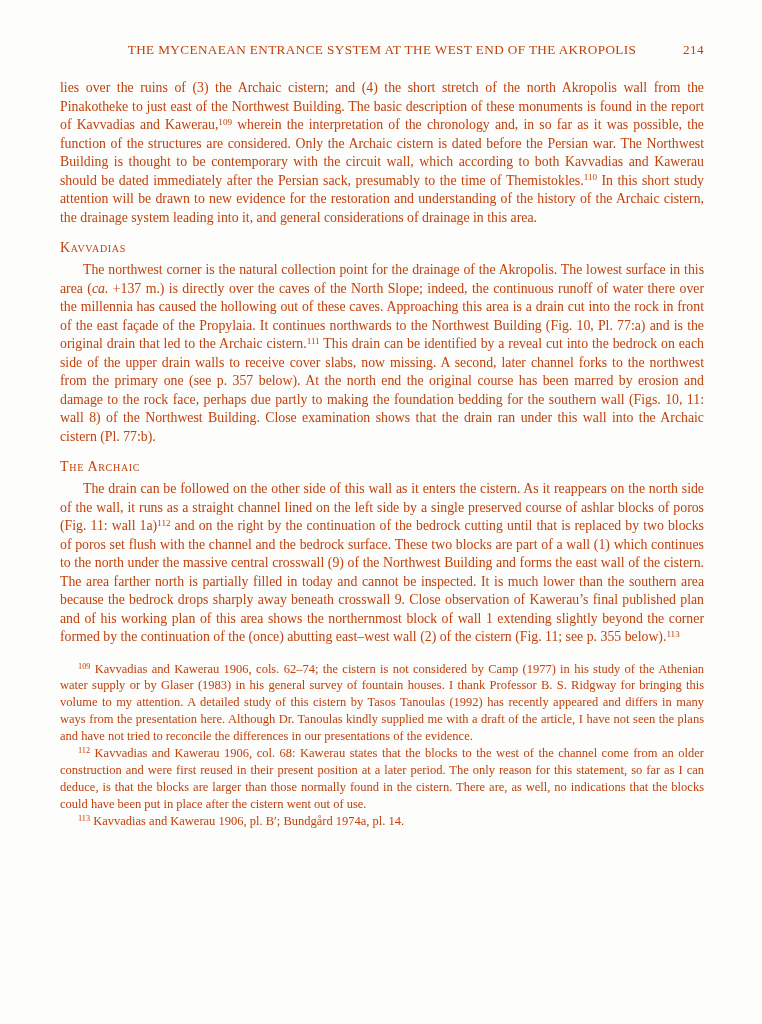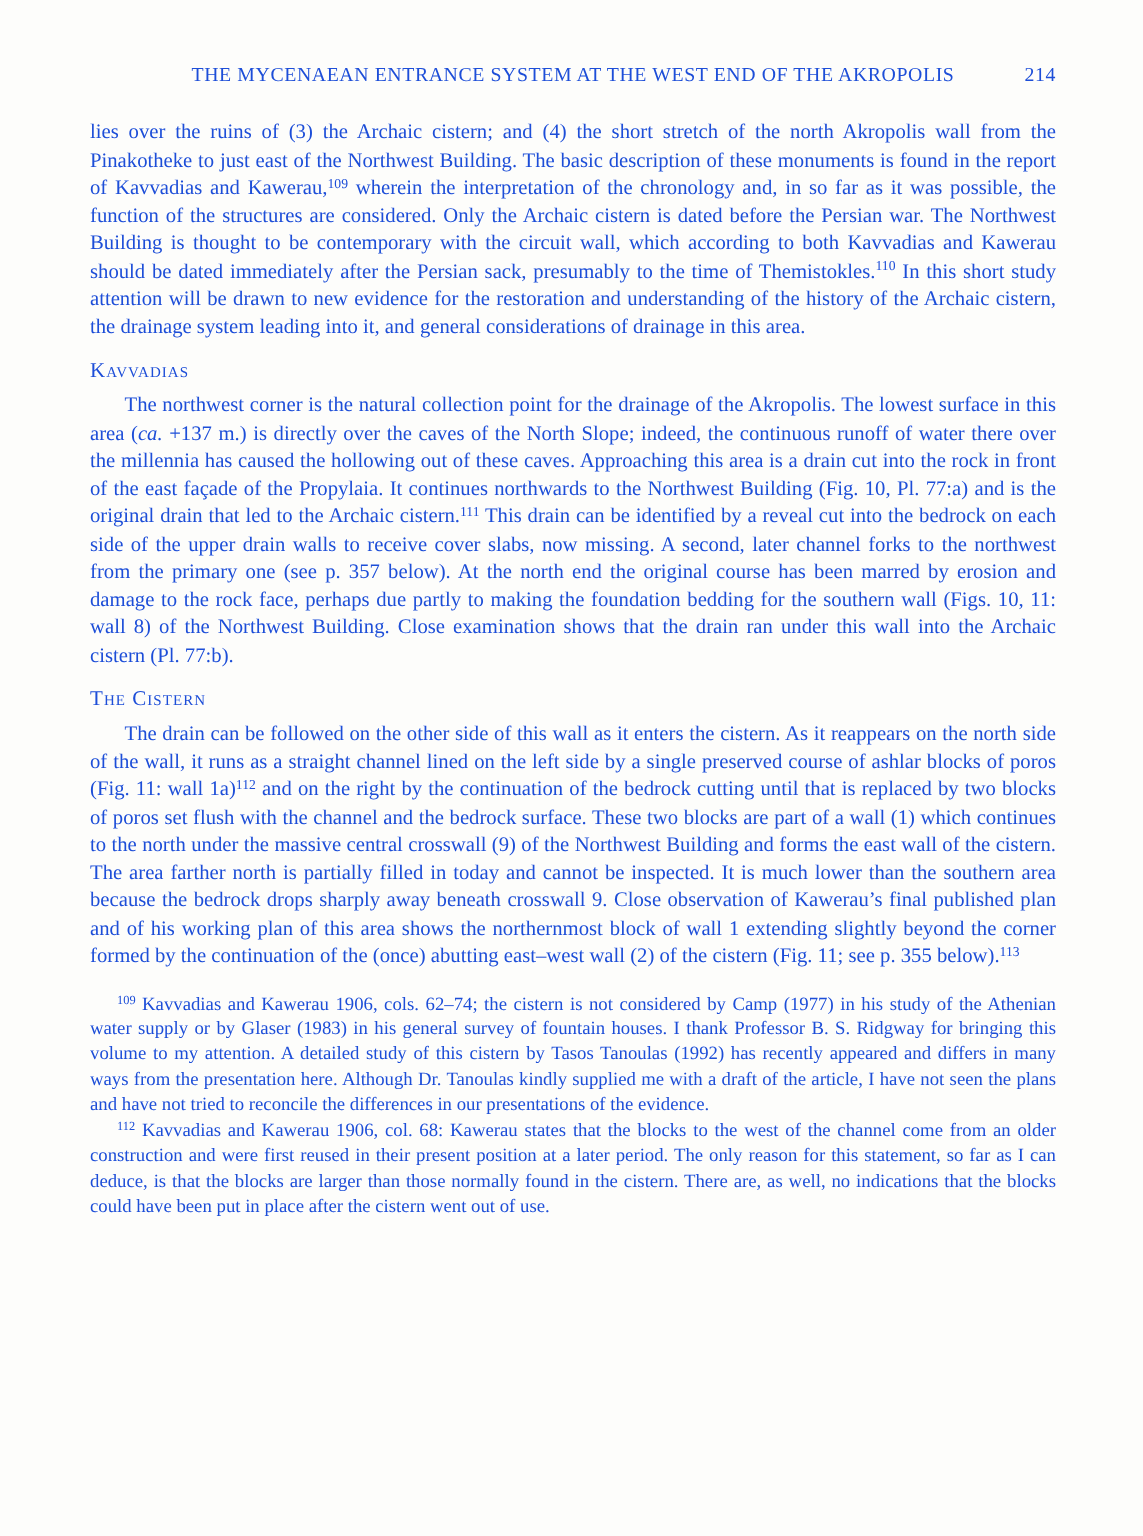--- a/index.html
+++ b/index.html
@@ -6,21 +6,21 @@
     margin: 0;
     padding: 0;
     background: #ffffff;
   }
   .page {
     position: relative;
     width: 762px;
     height: 1024px;
     box-sizing: border-box;
     background: #fdfdfb;
-    color: #1d4ed8;
+    color: #c2410c;
     font-family: "Liberation Serif", "DejaVu Serif", serif;
     padding: 42px 58px 26px 60px;
     overflow: hidden;
   }
   .running-head {
     position: relative;
     font-size: 13.2px;
     line-height: 16px;
     letter-spacing: 0.4px;
     text-align: center;
@@ -83,24 +83,25 @@
   </header>
 
   <main>
 
     <p class="body-para no-indent">lies over the ruins of (3) the Archaic cistern; and (4) the short stretch of the north Akropolis wall from the Pinakotheke to just east of the Northwest Building. The basic description of these monuments is found in the report of Kavvadias and Kawerau,<sup>109</sup> wherein the interpretation of the chronology and, in so far as it was possible, the function of the structures are considered. Only the Archaic cistern is dated before the Persian war. The Northwest Building is thought to be contemporary with the circuit wall, which according to both Kavvadias and Kawerau should be dated immediately after the Persian sack, presumably to the time of Themistokles.<sup>110</sup> In this short study attention will be drawn to new evidence for the restoration and understanding of the history of the Archaic cistern, the drainage system leading into it, and general considerations of drainage in this area.</p>
 
     <h2 class="section-head">Kavvadias</h2>
 
     <p class="body-para">The northwest corner is the natural collection point for the drainage of the Akropolis. The lowest surface in this area (<i>ca.</i> +137 m.) is directly over the caves of the North Slope; indeed, the continuous runoff of water there over the millennia has caused the hollowing out of these caves. Approaching this area is a drain cut into the rock in front of the east façade of the Propylaia. It continues northwards to the Northwest Building (Fig. 10, Pl. 77:a) and is the original drain that led to the Archaic cistern.<sup>111</sup> This drain can be identified by a reveal cut into the bedrock on each side of the upper drain walls to receive cover slabs, now missing. A second, later channel forks to the northwest from the primary one (see p. 357 below). At the north end the original course has been marred by erosion and damage to the rock face, perhaps due partly to making the foundation bedding for the southern wall (Figs. 10, 11: wall 8) of the Northwest Building. Close examination shows that the drain ran under this wall into the Archaic cistern (Pl. 77:b).</p>
 
-    <h2 class="section-head">The Cistern</h2>
+    <h2 class="section-head">The Archaic</h2>
 
     <p class="body-para">The drain can be followed on the other side of this wall as it enters the cistern. As it reappears on the north side of the wall, it runs as a straight channel lined on the left side by a single preserved course of ashlar blocks of poros (Fig. 11: wall 1a)<sup>112</sup> and on the right by the continuation of the bedrock cutting until that is replaced by two blocks of poros set flush with the channel and the bedrock surface. These two blocks are part of a wall (1) which continues to the north under the massive central crosswall (9) of the Northwest Building and forms the east wall of the cistern. The area farther north is partially filled in today and cannot be inspected. It is much lower than the southern area because the bedrock drops sharply away beneath crosswall 9. Close observation of Kawerau’s final published plan and of his working plan of this area shows the northernmost block of wall 1 extending slightly beyond the corner formed by the continuation of the (once) abutting east–west wall (2) of the cistern (Fig. 11; see p. 355 below).<sup>113</sup></p>
 
     <section class="footnotes">
       <p class="footnote"><sup>109</sup> Kavvadias and Kawerau 1906, cols. 62–74; the cistern is not considered by Camp (1977) in his study of the Athenian water supply or by Glaser (1983) in his general survey of fountain houses. I thank Professor B. S. Ridgway for bringing this volume to my attention. A detailed study of this cistern by Tasos Tanoulas (1992) has recently appeared and differs in many ways from the presentation here. Although Dr. Tanoulas kindly supplied me with a draft of the article, I have not seen the plans and have not tried to reconcile the differences in our presentations of the evidence.</p>
       <p class="footnote"><sup>112</sup> Kavvadias and Kawerau 1906, col. 68: Kawerau states that the blocks to the west of the channel come from an older construction and were first reused in their present position at a later period. The only reason for this statement, so far as I can deduce, is that the blocks are larger than those normally found in the cistern. There are, as well, no indications that the blocks could have been put in place after the cistern went out of use.</p>
+      <p class="footnote"><sup>113</sup> Kavvadias and Kawerau 1906, pl. B′; Bundgård 1974a, pl. 14.</p>
     </section>
 
   </main>
 
 </div>
 
 </body></html>

